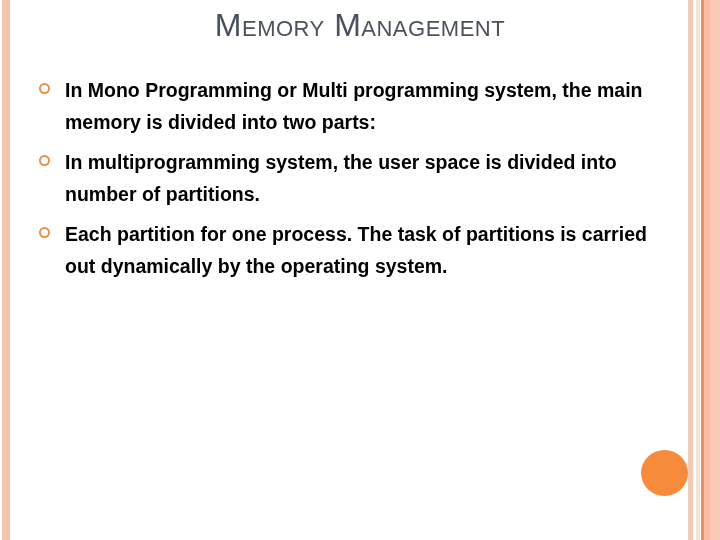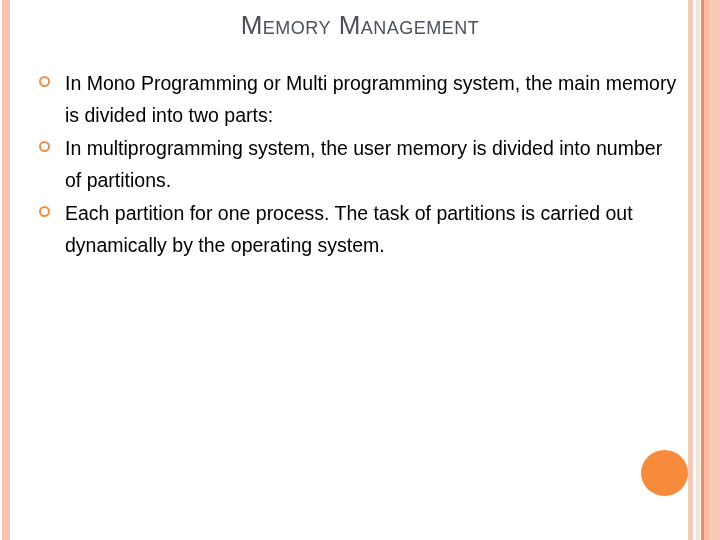--- a/index.html
+++ b/index.html
@@ -35,21 +35,21 @@
 
   
   .slide-title {
     position: absolute;
     left: 0;
     top: 4px;
     width: 720px;
     text-align: center;
     color: #4A515C;
     font-family: "Liberation Sans", sans-serif;
-    font-size: 26px;
+    font-size: 32px;
     font-weight: 400;
     font-variant: small-caps;
     letter-spacing: 0.5px;
     line-height: 42px;
     white-space: nowrap;
   }
 
   
   .body-block {
     position: absolute;
@@ -58,25 +58,26 @@
     width: 648px;
   }
   ul.bullets {
     list-style: none;
     margin: 0;
     padding: 0;
   }
   ul.bullets > li {
     position: relative;
     padding-left: 31px;
-    margin: 1px 0 0 0;
+    margin: 8px 0 0 0;
     color: #000000;
     font-family: "Liberation Sans", sans-serif;
     font-size: 19.5px;
     line-height: 32px;
+    font-weight: bold;
   }
   
   ul.bullets > li > .ring-marker {
     position: absolute;
     left: 5px;
     top: 9px;
     width: 7px;
     height: 7px;
     border: 2.5px solid #E8914A;
     border-radius: 50%;
@@ -119,21 +120,21 @@
     <ul class="bullets">
 
       <li>
         <span class="ring-marker"></span>
         <span class="para-text">In  Mono Programming or Multi programming system, the main memory is divided into two parts:</span>
       </li>
 
 
       <li>
         <span class="ring-marker"></span>
-        <span class="para-text">In multiprogramming system, the user memory is divided into number of partitions.</span>
+        <span class="para-text">In multiprogramming system, the user space is divided into number of partitions.</span>
       </li>
 
       <li>
         <span class="ring-marker"></span>
         <span class="para-text">Each partition for one process. The task of partitions is carried out dynamically by the operating system.</span>
       </li>
 
 
     </ul>
   </div>

